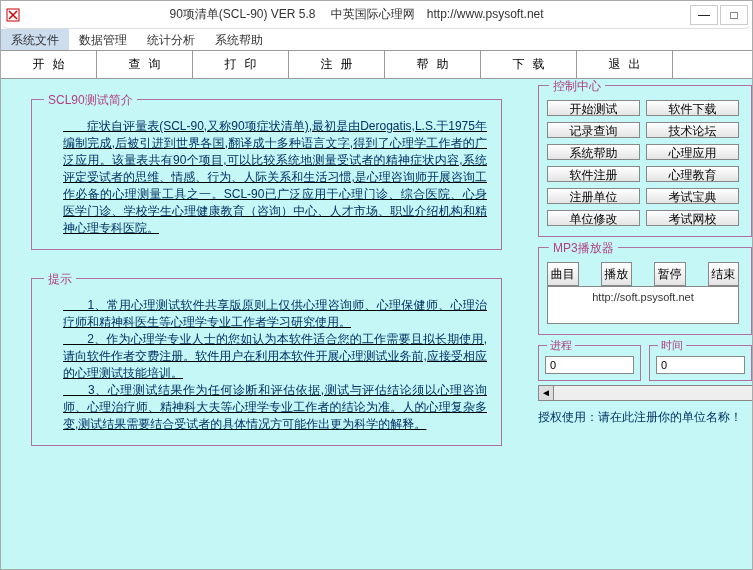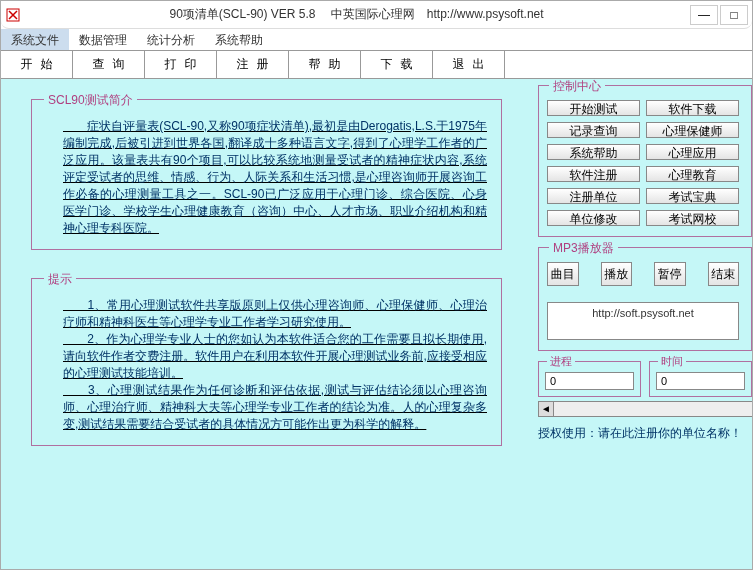--- a/index.html
+++ b/index.html
@@ -7,32 +7,32 @@
 .window { width: 753px; height: 570px; border: 1px solid #aaa; display: flex; flex-direction: column; }
 .titlebar { height: 28px; background: #fff; border-bottom: 1px solid #ddd; display: flex; align-items: center; padding: 0 4px; border-radius: 8px; }
 .titlebar .icon { width: 16px; height: 16px; margin-right: 4px; display: inline-flex; align-items: center; justify-content: center; }
 .titlebar .spacer { flex: 1; }
 .titlebar .title { font-size: 12px; color: #333; }
 .winbtn { width: 28px; height: 20px; border: 1px solid #ccc; background: #fff; margin-left: 2px; text-align: center; line-height: 18px; font-size: 12px; cursor: pointer; }
 .menubar { height: 22px; border-bottom: 1px solid #999; display: flex; }
 .menuitem { padding: 3px 10px; cursor: pointer; color: #333; }
 .menuitem.active { background: #cde; }
 .toolbar { height: 28px; border-bottom: 1px solid #999; display: flex; }
-.toolbtn { border-right: 1px solid #999; padding: 5px 0; width: 72px; text-align: center; cursor: pointer; letter-spacing: 8px; text-indent: 8px; }
+.toolbtn { border-right: 1px solid #999; padding: 5px 0; width: 96px; text-align: center; cursor: pointer; letter-spacing: 8px; text-indent: 8px; }
 .content { flex: 1; display: flex; background: #c5f7f7; overflow: hidden; }
 .left { flex: 1; padding: 20px 30px; overflow: hidden; }
 .right { width: 220px; padding: 6px 0 6px 6px; overflow: hidden; }
 .group { border: 1px solid #b070a0; position: relative; padding: 18px 14px 12px 31px; margin-bottom: 28px; background: #c5f7f7; text-decoration: underline; }
 .group-title { position: absolute; top: -8px; left: 12px; background: #c5f7f7; color: #b04080; padding: 0 4px; font-size: 12px; }
 .intro-text { color: #003366; line-height: 17px; font-size: 12px; text-align: justify; }
 .ctrlgroup { border: 1px solid #b070a0; position: relative; padding: 14px 12px 10px 8px; margin-bottom: 10px; }
 .ctrlgroup-title { position: absolute; top: -8px; left: 10px; background: #c5f7f7; color: #b04080; padding: 0 4px; font-size: 12px; }
 .btngrid { display: grid; grid-template-columns: 1fr 1fr; gap: 6px; }
 .btn { background: linear-gradient(#fff,#e4e4e4); border: 1px solid #888; height: 16px; font-size: 12px; cursor: pointer; }
-.mp3row { display: flex; gap: 22px; margin-bottom: 16px; }
+.mp3row { display: flex; gap: 22px; margin-bottom: 0; }
 .mp3row .btn { flex: 1; height: 24px; }
 .urlbox { background: #fff; border: 1px solid #888; height: 38px; line-height: 20px; text-align: center; font-size: 11px; color: #333; }
 .progrow { display: flex; gap: 8px; margin-top: 4px; }
 .progbox { border: 1px solid #b070a0; flex: 1; position: relative; padding: 10px 6px 6px 6px; }
 .progbox-title { position: absolute; top: -8px; left: 8px; background: #c5f7f7; color: #b04080; padding: 0 3px; font-size: 11px; }
 .progval { background: #fff; border: 1px solid #888; height: 18px; line-height: 16px; padding: 0 4px; font-size: 11px; }
 .hscroll { display: flex; margin-top: 4px; height: 16px; }
 .hscroll .arr { width: 16px; border: 1px solid #888; background: #ddd; text-align: center; line-height: 14px; font-size: 10px; cursor: pointer; }
 .hscroll .track { flex: 1; border-top: 1px solid #888; border-bottom: 1px solid #888; background: #eee; }
 .auth { margin-top: 8px; color: #003366; font-size: 12px; }
@@ -86,21 +86,21 @@
       </div>
     </div>
 
     <div class="right">
       <div class="ctrlgroup">
         <div class="ctrlgroup-title">控制中心</div>
         <div class="btngrid">
           <button class="btn">开始测试</button>
           <button class="btn">软件下载</button>
           <button class="btn">记录查询</button>
-          <button class="btn">心理保健师</button>
+          <button class="btn">技术论坛</button>
           <button class="btn">系统帮助</button>
           <button class="btn">心理应用</button>
           <button class="btn">软件注册</button>
           <button class="btn">心理教育</button>
           <button class="btn">注册单位</button>
           <button class="btn">考试宝典</button>
           <button class="btn">单位修改</button>
           <button class="btn">考试网校</button>
         </div>
       </div>

